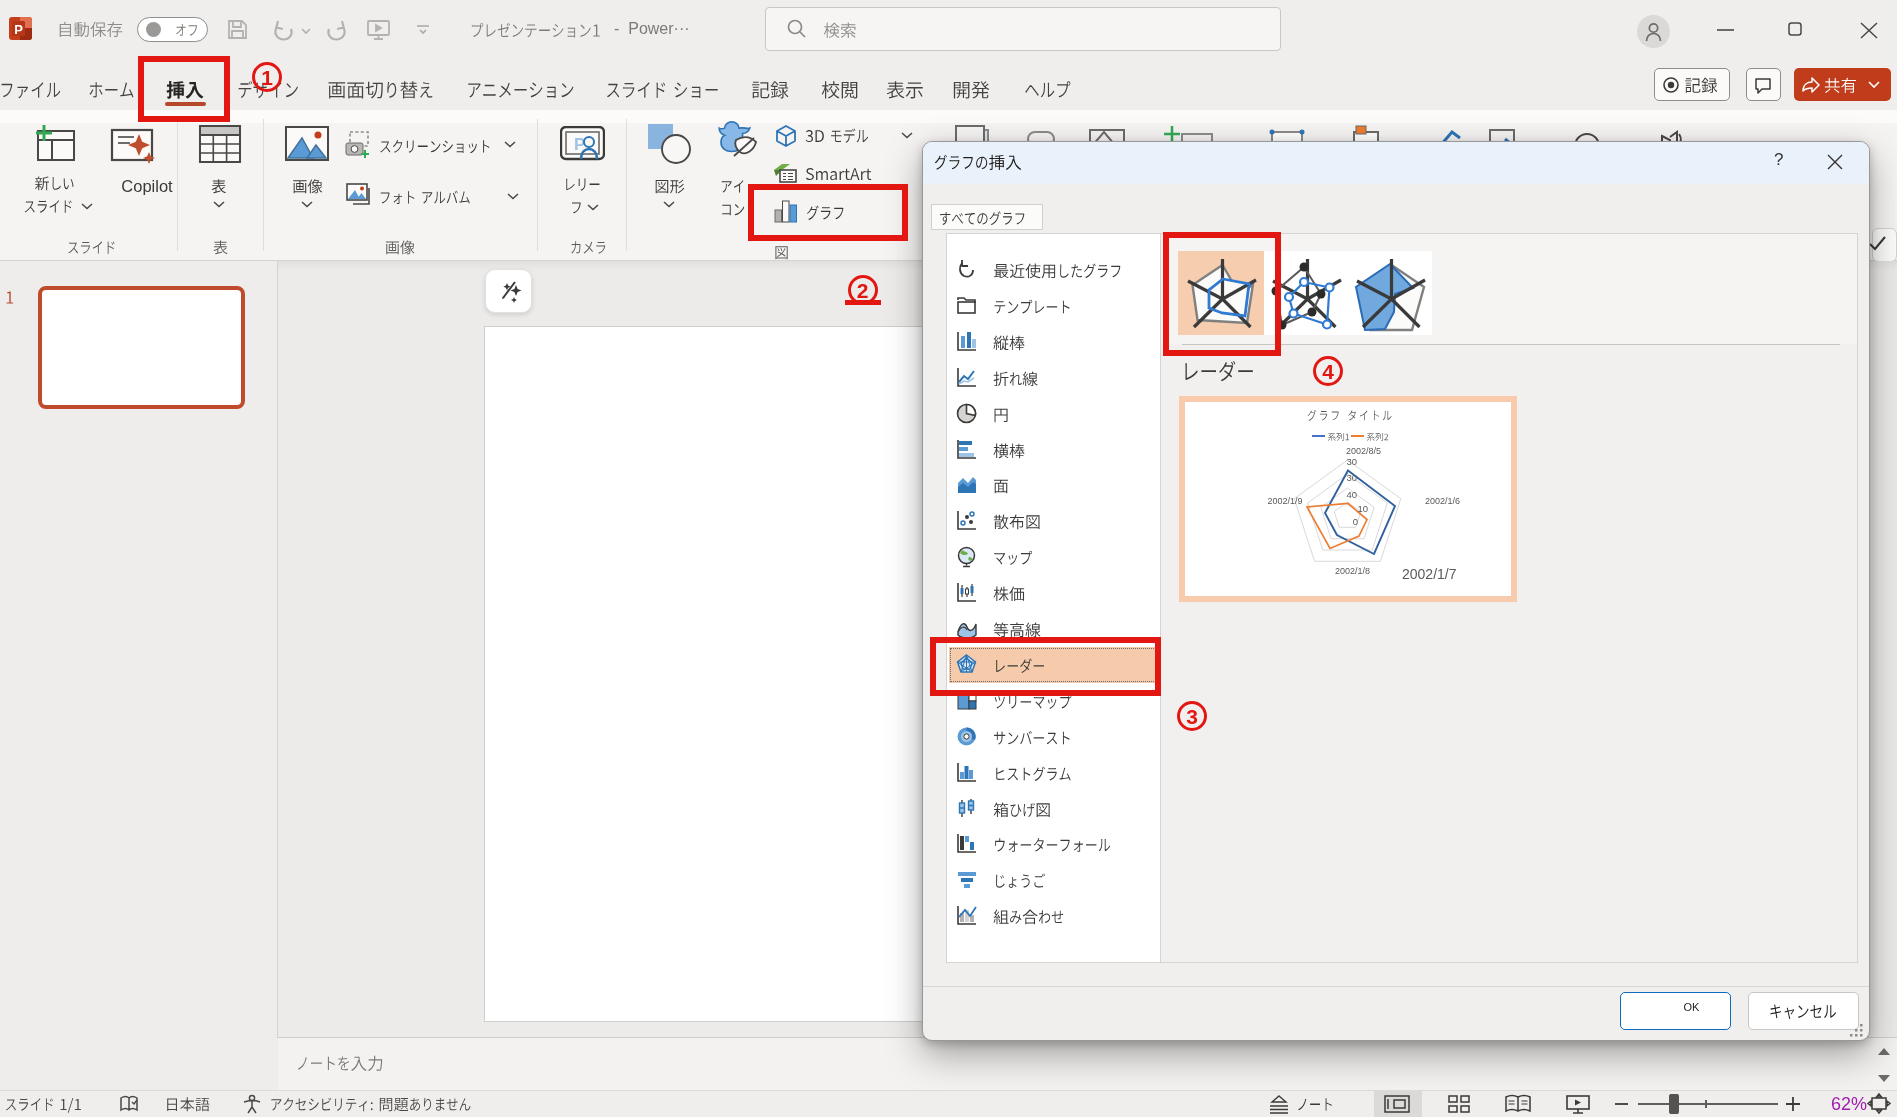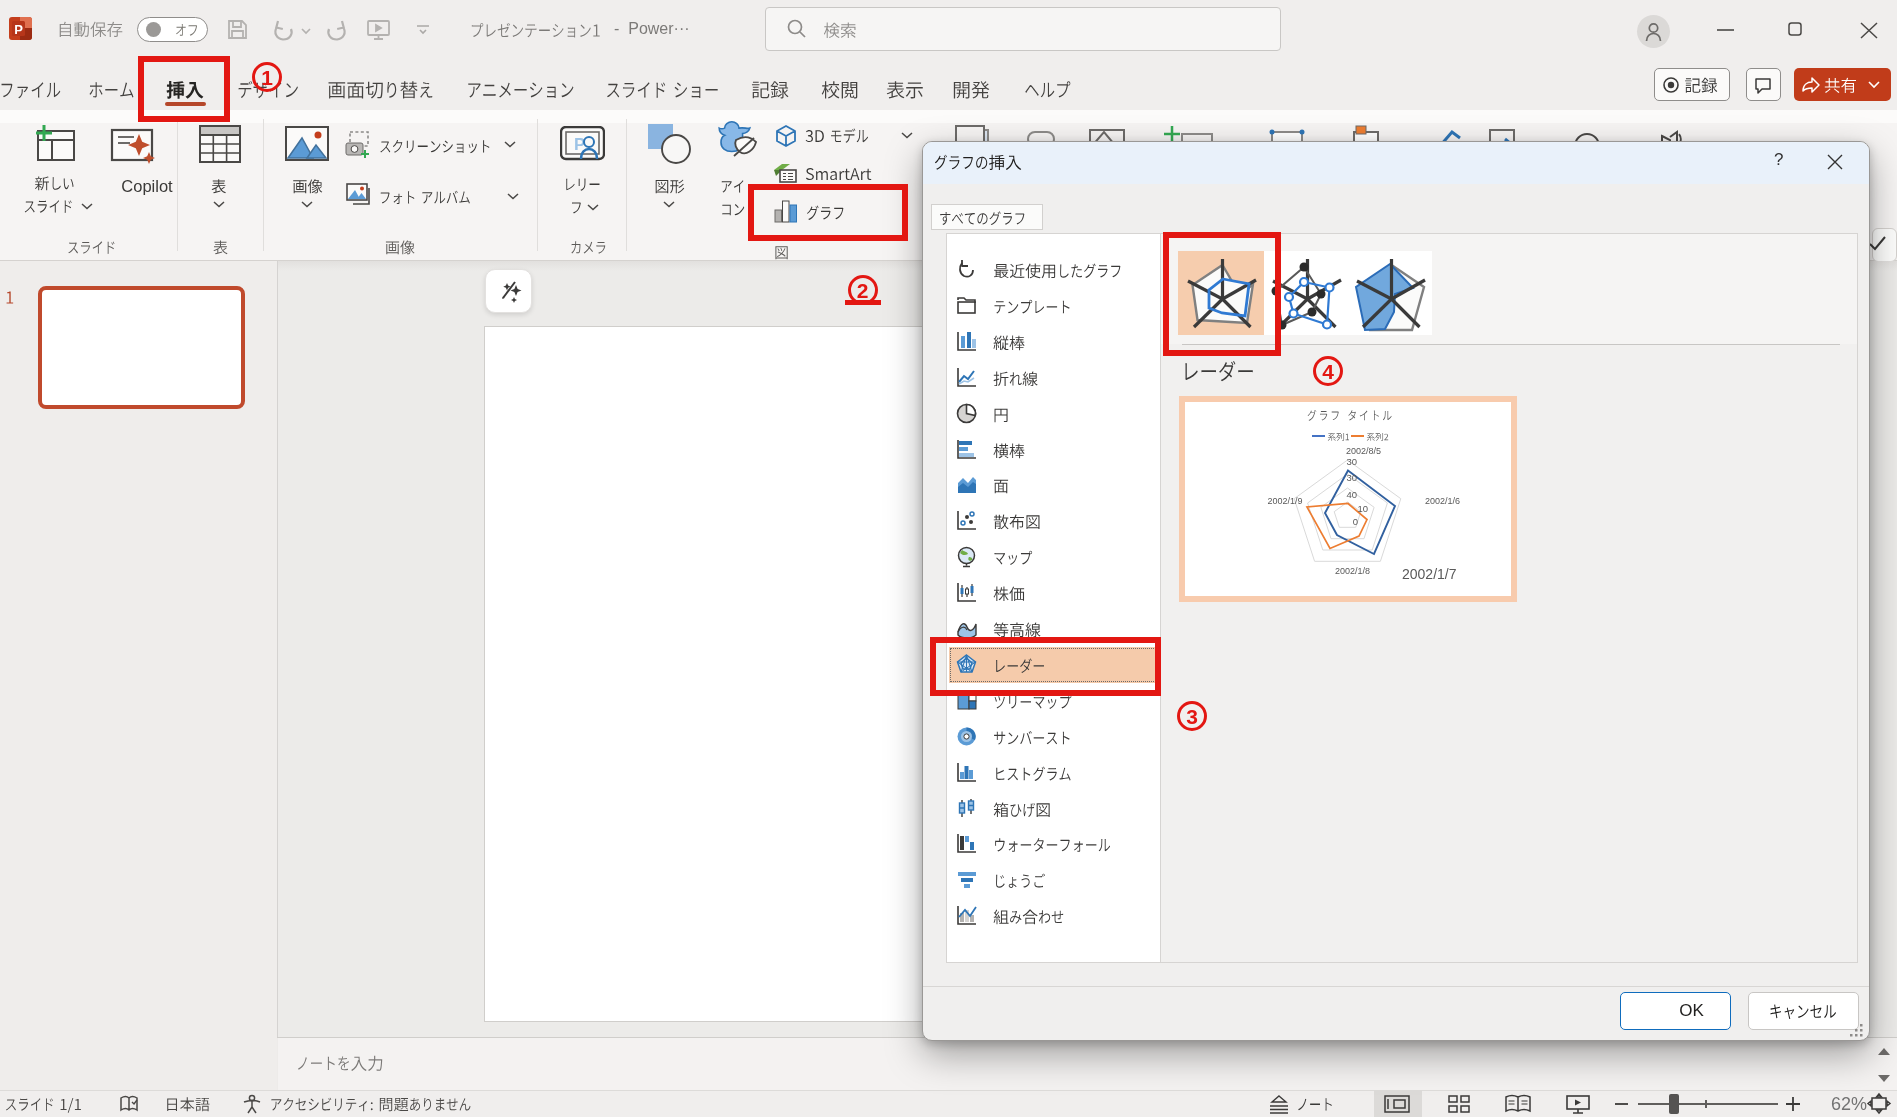--- a/index.html
+++ b/index.html
@@ -398,21 +398,21 @@
   </svg>
 <svg style="position:absolute;left:1612px;top:1096px;" width="20" height="16" viewBox="0 0 20 16">
     <path d="M3 8 h13" stroke="#3b3a39" stroke-width="1.8"></path>
   </svg>
 <div style="position:absolute;left:1638px;top:1103px;width:140px;height:2px;background:#605e5c;"></div>
 <div style="position:absolute;left:1705px;top:1100px;width:2px;height:8px;background:#605e5c;"></div>
 <div style="position:absolute;left:1669px;top:1094px;width:10px;height:20px;background:#555352;border-radius:2px;"></div>
 <svg style="position:absolute;left:1783px;top:1094px;" width="20" height="20" viewBox="0 0 20 20">
     <path d="M3 10 h14 M10 3 v14" stroke="#3b3a39" stroke-width="1.8"></path>
   </svg>
-<div class="abs" style="left:1815px;top:1094px;font-size:18px;color:#737373">62%</div>
+<div class="abs" style="left:1815px;top:1094px;font-size:18px;color:#a21caf">62%</div>
 <svg style="position:absolute;left:1866px;top:1092px;" width="26" height="24" viewBox="0 0 26 24">
     <g stroke="#3b3a39" fill="none" stroke-width="1.5">
 <rect x="6" y="6" width="14" height="11"></rect>
 <path d="M13 2 l2.5 3 h-5z M13 21 l-2.5-3 h5z M2 11.5 l3-2.5 v5z M24 11.5 l-3 2.5 v-5z"></path>
     </g>
   </svg>
 <div style="position:absolute;left:922px;top:141px;width:948px;height:900px;background:#f0efee;border:1px solid #9a9896;border-radius:10px;box-shadow:0 14px 36px rgba(0,0,0,.34), 0 3px 10px rgba(0,0,0,.20);"></div>
 <div style="position:absolute;left:923px;top:142px;width:946px;height:42px;background:#e9f1fa;border-radius:9px 9px 0 0;"></div>
 <svg style="position:absolute;left:933.0px;top:151.0px;overflow:visible" width="92" height="23" viewBox="0 -18.0 92 23.5">
     <path fill="#201f1e" d="M10.6 -13.5 10 -13.2C10.3 -12.5 10.8 -11.5 11.1 -10.8L11.8 -11.2C11.5 -11.9 11 -12.9 10.6 -13.5ZM12.1 -14.2 11.5 -13.9C11.9 -13.2 12.3 -12.3 12.6 -11.5L13.3 -11.9C13 -12.5 12.5 -13.6 12.1 -14.2ZM6.8 -12.8 5.7 -13.2C5.6 -12.8 5.4 -12.2 5.3 -12C4.7 -10.4 3.3 -7.9 0.9 -6.2L1.7 -5.4C3.3 -6.6 4.4 -8.2 5.3 -9.6H10.1C9.8 -8 8.9 -5.8 7.8 -4.2C6.6 -2.3 4.8 -0.8 2.3 0.1L3.2 1.1C5.8 -0.1 7.5 -1.6 8.7 -3.5C10 -5.3 10.8 -7.6 11.2 -9.4C11.3 -9.6 11.4 -10 11.5 -10.2L10.7 -10.8C10.5 -10.7 10.2 -10.7 9.8 -10.7H5.9L6.2 -11.5C6.4 -11.8 6.6 -12.4 6.8 -12.8Z M17.2 -12.6V-11.3C17.6 -11.4 18 -11.4 18.4 -11.4C19.2 -11.4 23.1 -11.4 23.9 -11.4C24.4 -11.4 24.8 -11.4 25.1 -11.3V-12.6C24.8 -12.5 24.3 -12.5 23.9 -12.5C23.1 -12.5 19.1 -12.5 18.4 -12.5C18 -12.5 17.6 -12.5 17.2 -12.6ZM26.1 -8.2 25.4 -8.7C25.3 -8.7 25 -8.6 24.7 -8.6C24 -8.6 17.9 -8.6 17.3 -8.6C16.9 -8.6 16.4 -8.7 15.9 -8.7V-7.4C16.4 -7.5 16.9 -7.5 17.3 -7.5C18 -7.5 24.1 -7.5 24.8 -7.5C24.5 -6.2 23.9 -4.7 23.1 -3.6C21.9 -2 20.1 -0.9 18.2 -0.4L18.9 0.6C20.7 0.1 22.4 -0.9 23.9 -2.9C25 -4.3 25.6 -6.1 25.9 -7.7C26 -7.9 26.1 -8 26.1 -8.2Z M39.8 -11.3 39.1 -11.9C38.8 -11.8 38.6 -11.8 38.4 -11.8C37.8 -11.8 32 -11.8 31.3 -11.8C30.8 -11.8 30.3 -11.9 29.9 -11.9V-10.6C30.3 -10.6 30.7 -10.6 31.3 -10.6C32 -10.6 37.7 -10.6 38.5 -10.6C38.3 -9 37.7 -6.5 36.7 -4.9C35.5 -3.1 33.9 -1.7 31.2 -0.8L32.1 0.3C34.6 -0.7 36.3 -2.2 37.5 -4.2C38.6 -6 39.3 -8.7 39.6 -10.5C39.7 -10.8 39.7 -11.1 39.8 -11.3Z M48.5 -11C48.4 -9.4 48.1 -7.8 47.7 -6.3C47 -3.3 46.2 -2.2 45.6 -2.2C44.9 -2.2 44.1 -3.2 44.1 -5.4C44.1 -7.8 45.8 -10.6 48.5 -11ZM49.6 -11C52 -10.8 53.4 -8.6 53.4 -6C53.4 -3 51.6 -1.3 49.8 -0.9C49.5 -0.8 49.1 -0.7 48.6 -0.6L49.2 0.5C52.5 -0 54.4 -2.4 54.4 -6C54.4 -9.3 52.4 -12.1 49.1 -12.1C45.8 -12.1 43.1 -8.9 43.1 -5.3C43.1 -2.5 44.3 -0.8 45.5 -0.8C46.8 -0.8 47.9 -2.6 48.7 -6.1C49.1 -7.6 49.4 -9.4 49.6 -11Z M62.5 -8.5V-1.3H63.5V-2H66.3V1.3H67.4V-2H70.3V-1.4H71.4V-8.5H67.4V-9.9H71.9V-10.9H67.4V-12.5C68.8 -12.7 70.1 -12.9 71.2 -13.1L70.5 -13.9C68.5 -13.5 65.1 -13.2 62.2 -13.1C62.3 -12.8 62.4 -12.4 62.4 -12.2C63.6 -12.2 65 -12.3 66.3 -12.4V-10.9H61.9V-9.9H66.3V-8.5ZM63.5 -4.8H66.3V-3H63.5ZM63.5 -5.8V-7.5H66.3V-5.8ZM70.3 -4.8V-3H67.4V-4.8ZM70.3 -5.8H67.4V-7.5H70.3ZM58.9 -14.2V-10.8H56.5V-9.7H58.9V-5.9C57.9 -5.6 57 -5.3 56.3 -5.2L56.5 -4L58.9 -4.8V-0.1C58.9 0.2 58.8 0.2 58.6 0.2C58.4 0.3 57.7 0.3 56.9 0.2C57 0.5 57.2 1 57.2 1.3C58.3 1.3 59 1.3 59.4 1.1C59.8 0.9 60 0.6 60 -0.1V-5.1L61.8 -5.7L61.7 -6.7L60 -6.2V-9.7H61.7V-10.8H60V-14.2Z M80.4 -9.9C79.4 -5.1 77.2 -1.6 73.4 0.4C73.7 0.6 74.2 1.1 74.4 1.3C77.9 -0.7 80.1 -3.9 81.4 -8.4C82.1 -5.2 83.9 -1.3 88.2 1.3C88.5 1 88.9 0.5 89.2 0.3C82.4 -3.7 82 -10.2 82 -13.2H76.6V-12.1H80.9C80.9 -11.4 81 -10.6 81.1 -9.8Z"></path>
@@ -702,21 +702,21 @@
 <div class="abs" style="left:1386px;top:566px;font-size:14px;color:#595959">2002/1/7</div>
 <div class="abs" style="left:1312px;top:566px;width:42px;text-align:right;font-size:9px;color:#595959">2002/1/8</div>
 <div class="abs" style="left:1248px;top:496px;width:42px;text-align:center;font-size:9px;color:#595959">2002/1/9</div>
 <div class="abs" style="left:1327px;top:456px;width:14px;text-align:right;font-size:9.5px;color:#595959">30</div>
 <div class="abs" style="left:1327px;top:472px;width:14px;text-align:right;font-size:9.5px;color:#595959">30</div>
 <div class="abs" style="left:1327px;top:489px;width:14px;text-align:right;font-size:9.5px;color:#595959">40</div>
 <div class="abs" style="left:1327px;top:503px;width:25px;text-align:right;font-size:9.5px;color:#595959">10</div>
 <div class="abs" style="left:1328px;top:516px;width:14px;text-align:right;font-size:9.5px;color:#595959">0</div>
 <div style="position:absolute;left:923px;top:986px;width:946px;height:1px;background:#d8d6d4;"></div>
 <div style="position:absolute;left:1620px;top:992px;width:111px;height:38px;background:#fff;border:1.5px solid #0f6cbd;border-radius:5px;"></div>
-<div class="abs" style="left:1620px;top:1001px;width:111px;text-align:center;font-size:17px;color:#201f1e">OK</div>
+<div class="abs" style="left:1620px;top:1001px;width:111px;text-align:center;font-size:11px;color:#201f1e">OK</div>
 <div style="position:absolute;left:1748px;top:992px;width:111px;height:38px;background:#fff;border:1px solid #c8c6c4;border-radius:5px;"></div>
 <svg style="position:absolute;left:1769.2px;top:999.5px;overflow:visible" width="70" height="23" viewBox="0 -17.5 70 22.8">
     <path fill="#201f1e" d="M1.5 -4.5 1.7 -3.2C2 -3.3 2.4 -3.3 2.9 -3.5L6.6 -4.2L7.1 -0.8C7.2 -0.3 7.3 0.1 7.3 0.7L8.4 0.4C8.3 -0 8.2 -0.6 8.1 -1L7.5 -4.4L10.9 -5.1C11.4 -5.2 11.9 -5.3 12.1 -5.3L11.9 -6.5C11.6 -6.4 11.3 -6.3 10.8 -6.2L7.4 -5.5L6.8 -8.9L10 -9.6C10.4 -9.6 10.8 -9.7 10.9 -9.7L10.7 -11C10.5 -10.9 10.2 -10.8 9.8 -10.7C9.2 -10.6 8 -10.3 6.6 -10L6.3 -11.9C6.3 -12.2 6.2 -12.7 6.2 -13L5.1 -12.8C5.2 -12.4 5.3 -12.1 5.4 -11.6L5.7 -9.9C4.4 -9.6 3.2 -9.4 2.6 -9.3C2.2 -9.3 1.9 -9.2 1.5 -9.2L1.7 -7.9C2.1 -8 2.4 -8.1 2.8 -8.2L5.8 -8.7L6.4 -5.3C4.8 -5 3.3 -4.7 2.6 -4.6C2.3 -4.6 1.8 -4.5 1.5 -4.5Z M25.2 -7.8 24.6 -8.3C24.5 -8.2 24.3 -8.2 24.1 -8.2C23.7 -8 21.3 -7.5 19.3 -7L18.9 -9C18.8 -9.4 18.7 -9.8 18.7 -10L17.7 -9.7C17.8 -9.5 17.9 -9.2 18 -8.8L18.4 -6.8L16.7 -6.4C16.3 -6.3 16 -6.3 15.6 -6.2L15.9 -5.1L18.7 -5.8L20 0.3C20.1 0.7 20.2 1.1 20.2 1.5L21.3 1.1C21.2 0.8 21 0.3 21 0C20.8 -0.7 20.1 -3.6 19.6 -6L23.8 -7.1C23.4 -6 22.3 -4.5 21.5 -3.6L22.3 -3.1C23.2 -4.1 24.6 -6.4 25.2 -7.8Z M30.1 -12 29.4 -11.1C30.4 -10.3 32.1 -8.5 32.8 -7.7L33.5 -8.6C32.8 -9.5 31.1 -11.2 30.1 -12ZM29 -0.9 29.7 0.3C32 -0.3 33.7 -1.3 35 -2.3C37.1 -3.9 38.6 -6.2 39.5 -8.2L38.9 -9.4C38.2 -7.4 36.5 -5 34.5 -3.4C33.2 -2.4 31.4 -1.4 29 -0.9Z M52.5 -9.5 51.8 -10.2C51.7 -10.1 51.4 -10 51.1 -9.9C50.6 -9.7 48.1 -9.1 45.8 -8.6V-11.3C45.8 -11.7 45.8 -12.2 45.8 -12.7H44.7C44.8 -12.2 44.8 -11.7 44.8 -11.3V-8.3C43.3 -8 42 -7.7 41.4 -7.6L41.6 -6.4L44.8 -7.2V-2.1C44.8 -0.5 45.3 0.2 47.7 0.2C49.4 0.2 50.7 0.1 51.9 -0.1L52 -1.4C50.6 -1.1 49.4 -0.9 47.8 -0.9C46.1 -0.9 45.8 -1.3 45.8 -2.4V-7.4L51 -8.7C50.6 -7.7 49.6 -5.9 48.6 -4.7L49.4 -4.1C50.5 -5.5 51.6 -7.5 52.2 -8.9C52.3 -9.1 52.4 -9.3 52.5 -9.5Z M61.3 -0.3 61.9 0.3C62 0.2 62.1 0.1 62.3 -0C63.9 -1 65.8 -2.7 67 -4.6L66.4 -5.6C65.3 -3.7 63.6 -2.2 62.3 -1.5C62.3 -1.9 62.3 -10.2 62.3 -11.2C62.3 -11.7 62.4 -12.2 62.4 -12.3H61.3C61.3 -12.2 61.3 -11.8 61.3 -11.2C61.3 -10.2 61.3 -2 61.3 -1.2C61.3 -0.9 61.3 -0.6 61.3 -0.3ZM55.1 -0.4 56 0.3C57.1 -0.8 58 -2.4 58.4 -4.1C58.8 -5.8 58.8 -9.3 58.8 -11.1C58.8 -11.6 58.9 -12.1 58.9 -12.3H57.8C57.8 -11.9 57.8 -11.6 57.8 -11.1C57.8 -9.3 57.8 -6 57.4 -4.5C57 -2.8 56.2 -1.4 55.1 -0.4Z"></path>
   </svg>
 <svg style="position:absolute;left:1850px;top:1024px;" width="14" height="14" viewBox="0 0 14 14">
     <rect x="10" y="0" width="2.5" height="2.5" fill="#8d8b89"></rect>
     <rect x="5" y="5" width="2.5" height="2.5" fill="#8d8b89"></rect>
     <rect x="10" y="5" width="2.5" height="2.5" fill="#8d8b89"></rect>
     <rect x="0" y="10" width="2.5" height="2.5" fill="#8d8b89"></rect>
     <rect x="5" y="10" width="2.5" height="2.5" fill="#8d8b89"></rect>

